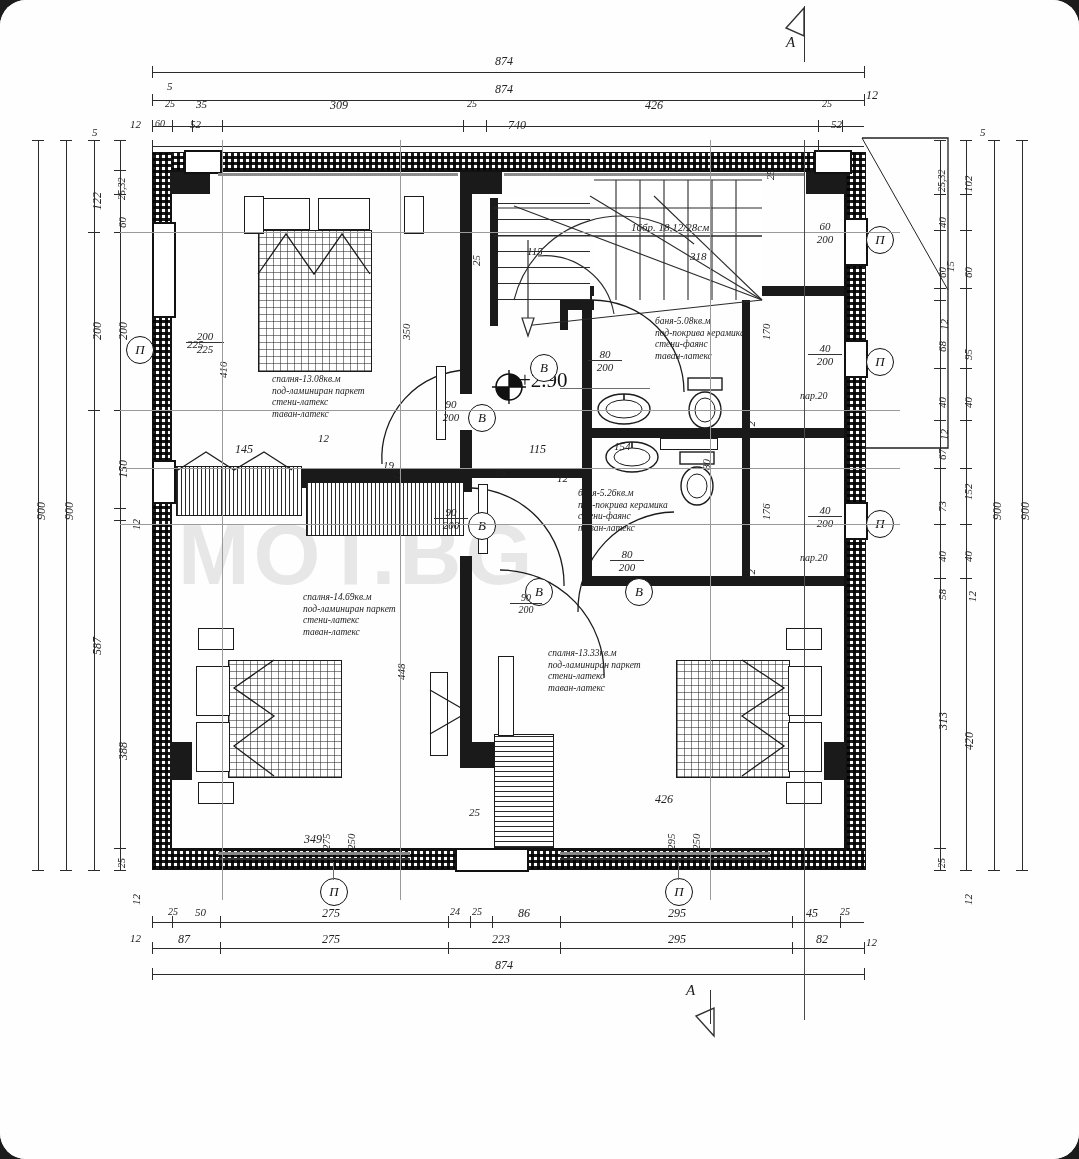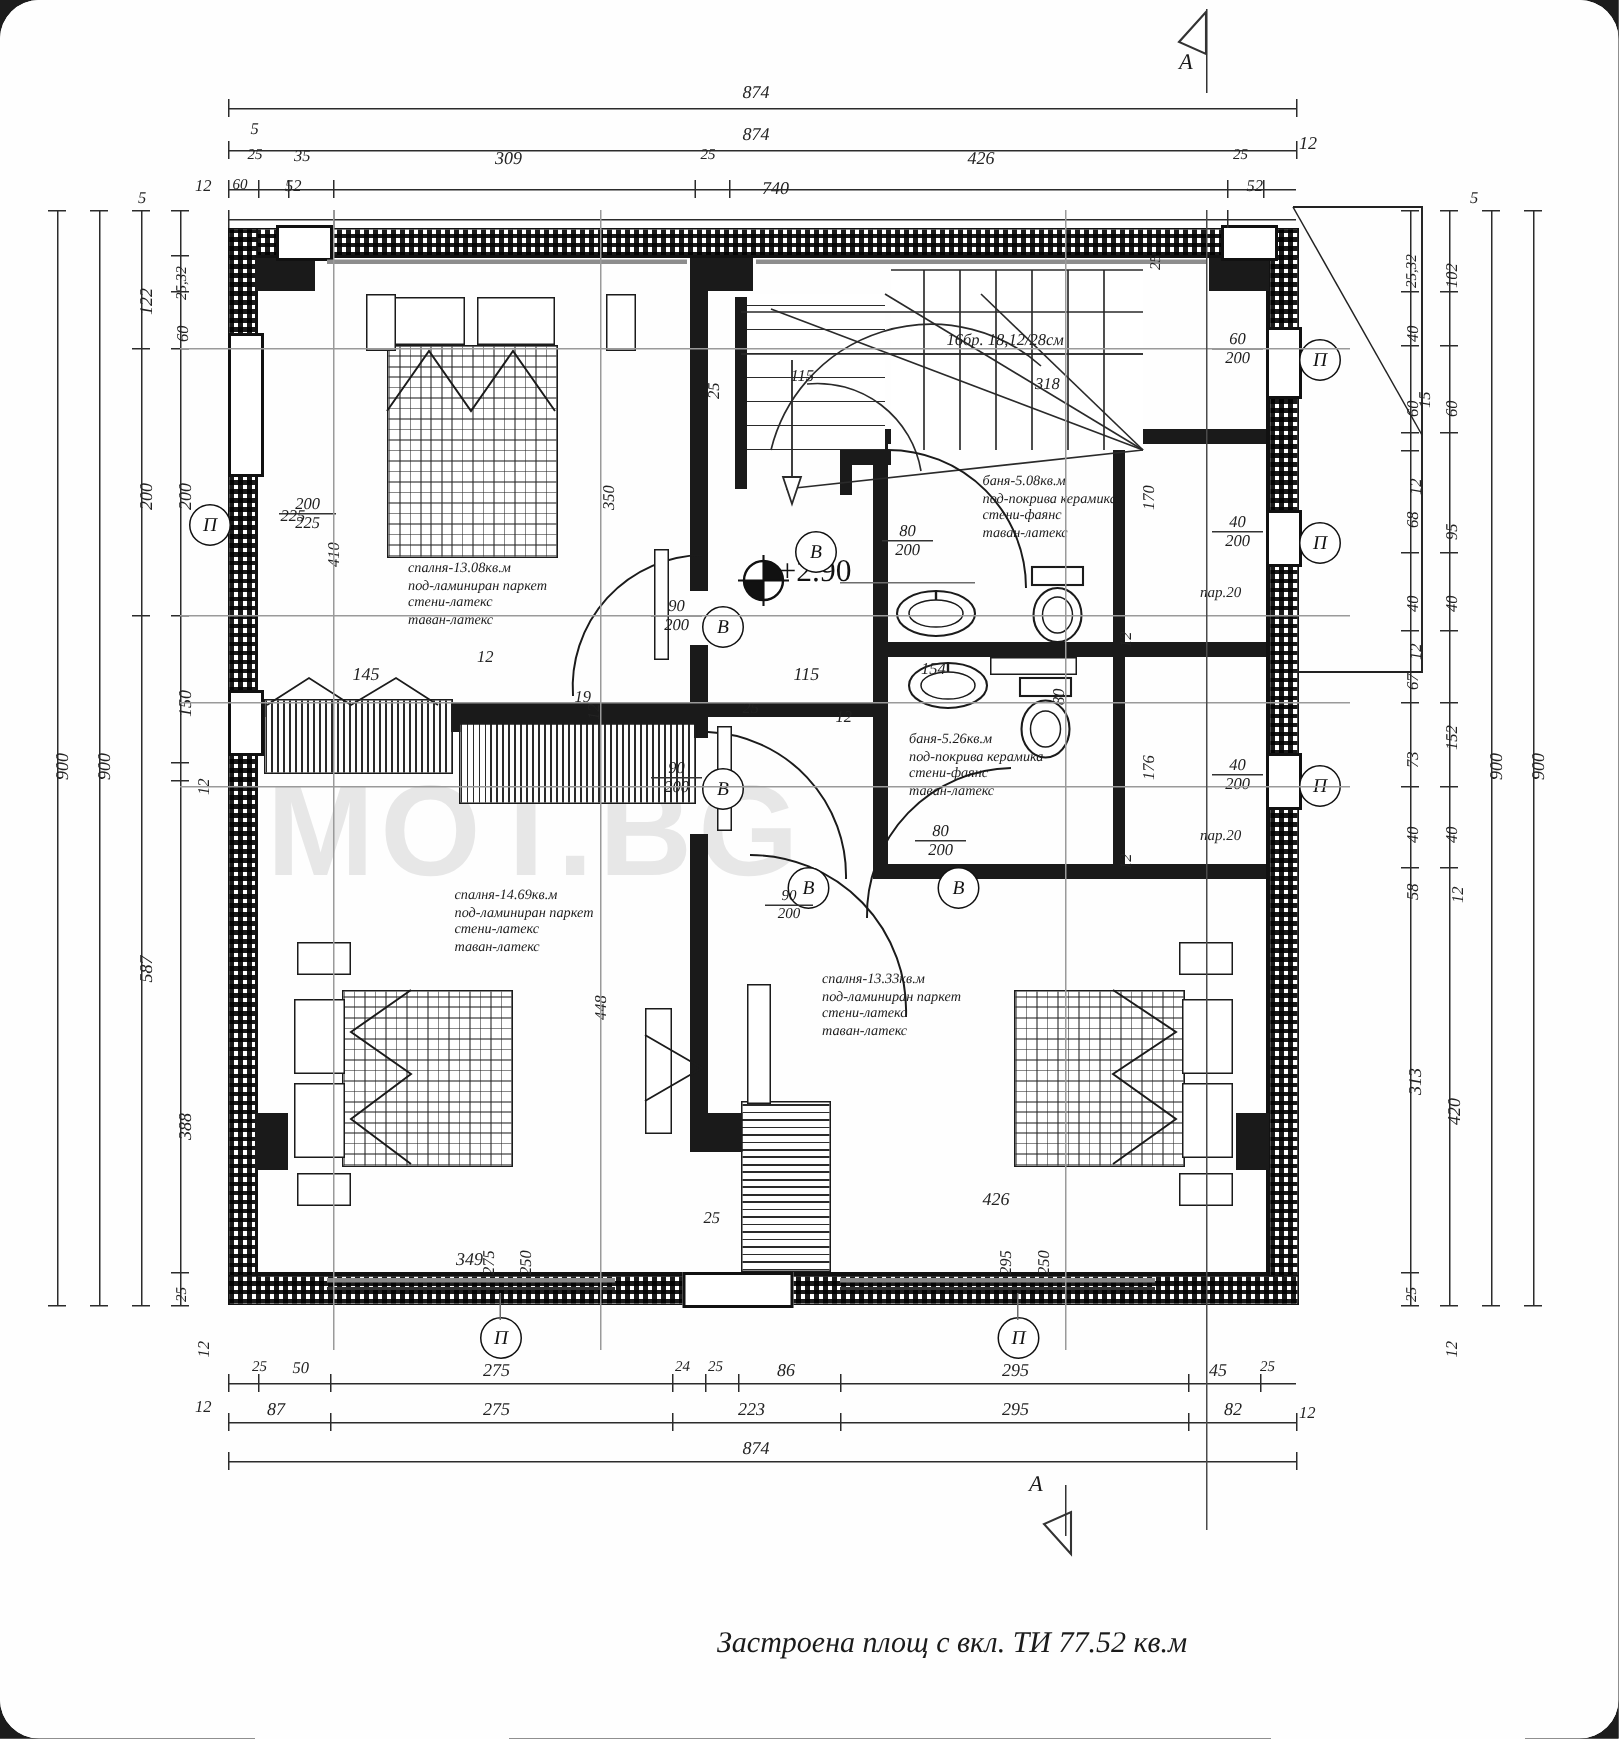--- a/index.html
+++ b/index.html
@@ -253,21 +253,21 @@
     <span>таван-латекс</span>
   </div>
 
   <div class="txt roomlbl" style="left:655px;top:316px;">
     <span>баня-5.08кв.м</span><br>
     <span>под-покрива керамика</span><br>
     <span>стени-фаянс</span><br>
     <span>таван-латекс</span>
   </div>
 
-  <div class="txt roomlbl" style="left:606px;top:488px;">
+  <div class="txt roomlbl" style="left:578px;top:488px;">
     <span>баня-5.26кв.м</span><br>
     <span>под-покрива керамика</span><br>
     <span>стени-фаянс</span><br>
     <span>таван-латекс</span>
   </div>
 
   <div class="txt roomlbl" style="left:303px;top:592px;">
     <span>спалня-14.69кв.м</span><br>
     <span>под-ламиниран паркет</span><br>
     <span>стени-латекс</span><br>
@@ -565,16 +565,15 @@
     <path d="M24,36 L6,16 L24,8 Z" fill="#fff" stroke="#333" stroke-width="1.4"></path>
   </svg>
   <div class="txt" style="left:686px;top:982px;font-size:15px;font-style:italic;">А</div>
   <div class="ln v" style="left:710px;top:990px;height:34px;background:#333;"></div>
 
   <svg style="left:862px;top:130px;" width="90" height="330">
     <polyline points="0,8 86,8 86,318 0,318" fill="none" stroke="#222" stroke-width="1.3"></polyline>
     <line x1="0" y1="8" x2="86" y2="160" stroke="#222" stroke-width="1"></line>
   </svg>
 
-  <div class="title t2" style="left:478px;top:1084px;">Застроена площ  с вкл. ТИ 77.52 кв.м</div>
 
  </div>
 </div>
 
 </body></html>

